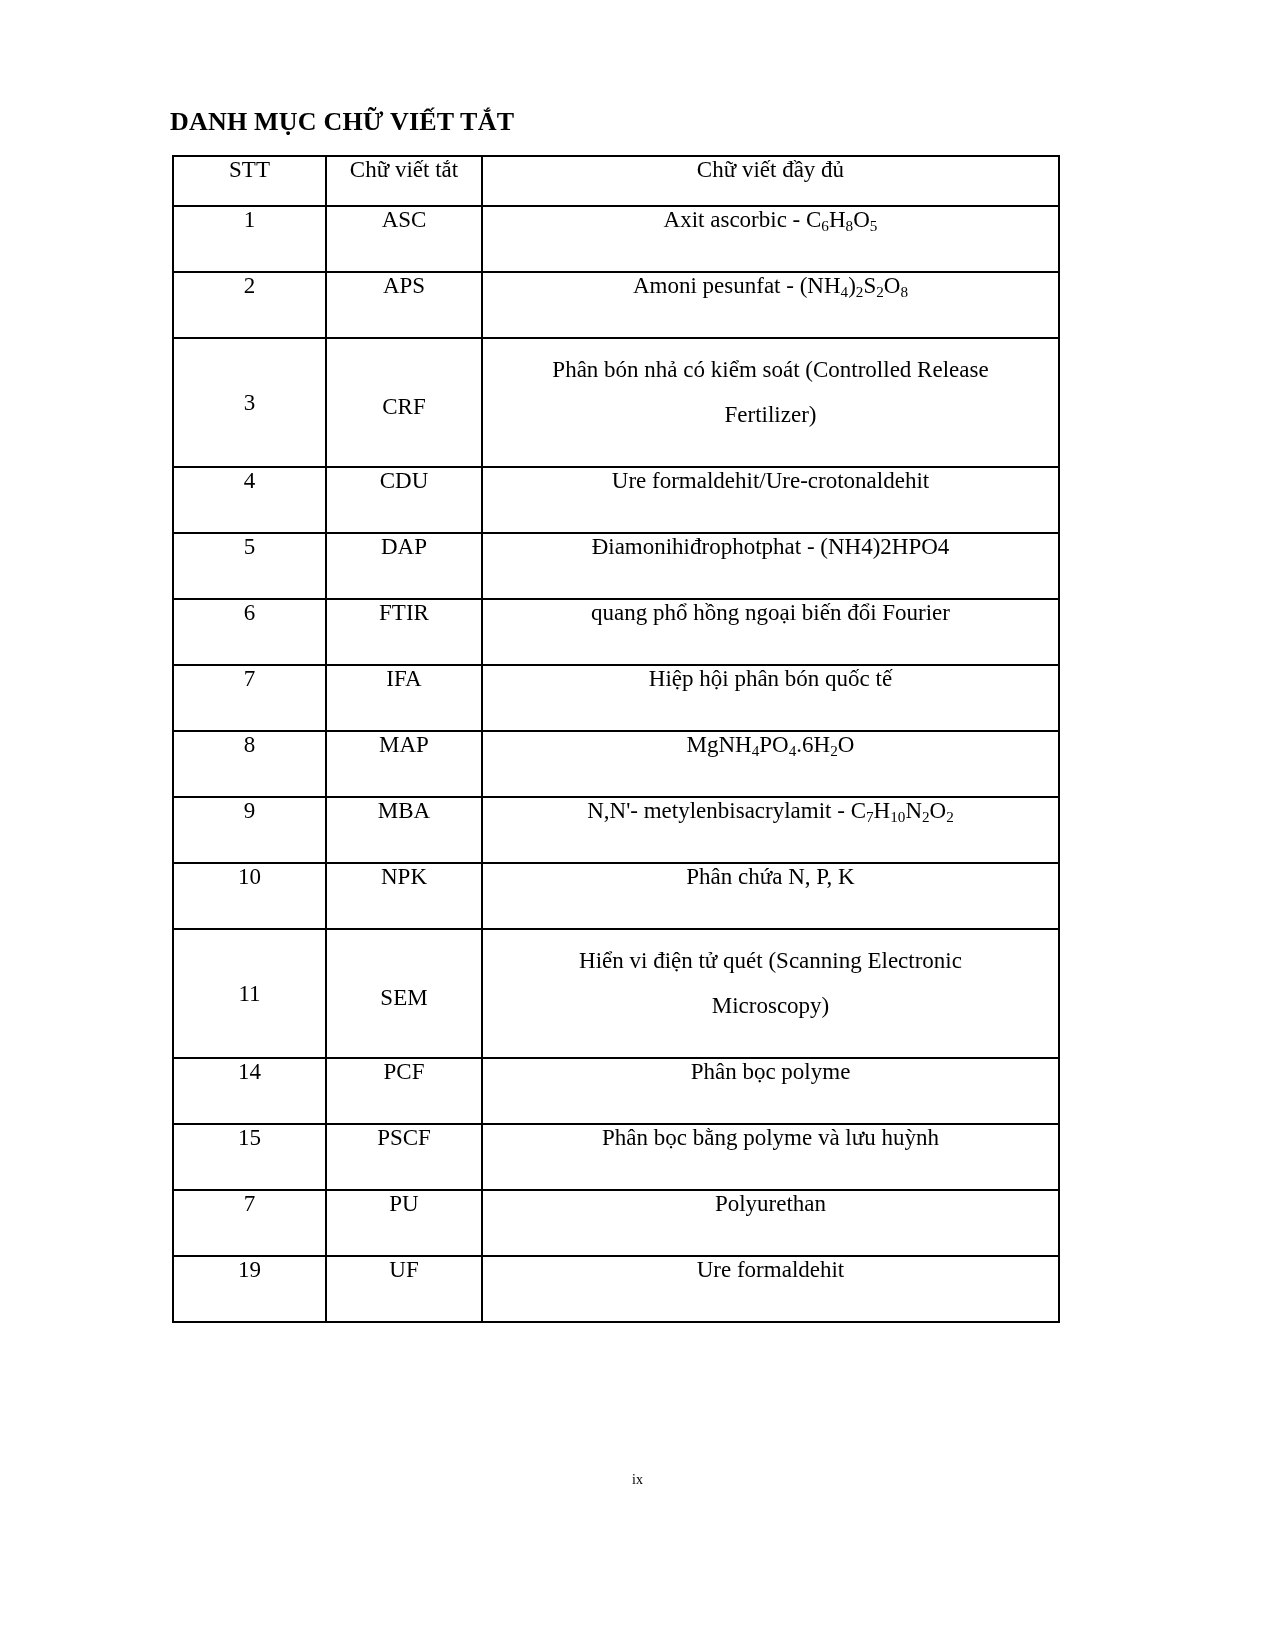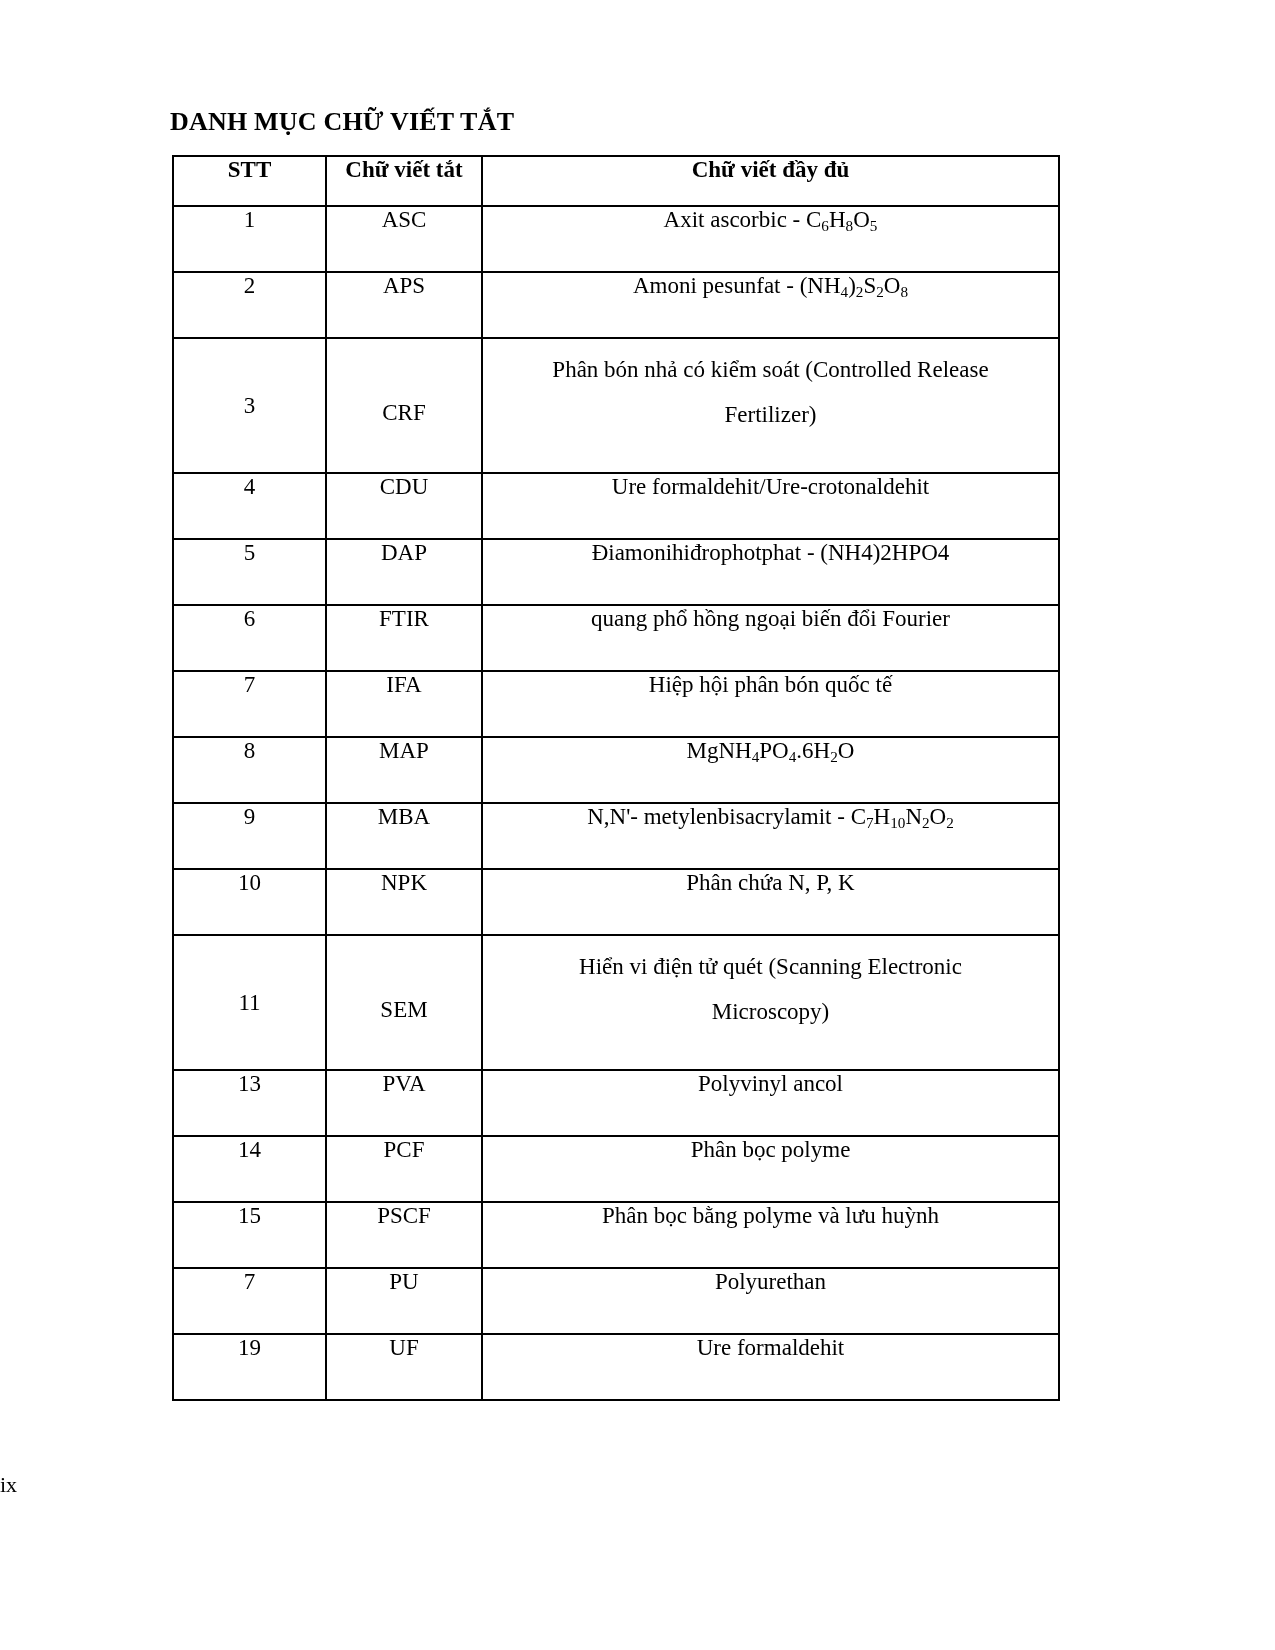--- a/index.html
+++ b/index.html
@@ -52,21 +52,21 @@
     border: 2px solid #000000;
     text-align: center;
     padding: 0;
     vertical-align: top;
   }
   .col-stt    { width: 153px; }
   .col-abbr   { width: 156px; }
   .col-full   { width: 577px; }
 
   thead th {
-    font-weight: bold;
+    font-weight: normal;
     font-size: 23px;
     height: 48px;
     vertical-align: middle;
   }
 
   
   tbody td {
     height: 64px;
     padding-top: 9px;
   }
@@ -74,41 +74,41 @@
   tbody tr.tall td {
     height: 118px;
     border-radius: 18px;
   }
   tbody tr.tall td.col-stt {
     vertical-align: middle;
     padding-top: 0;
   }
   tbody tr.tall td.col-abbr {
     vertical-align: middle;
-    padding-top: 15px;
+    padding-top: 8px;
   }
   tbody tr.tall td.col-full {
     padding-top: 9px;
     line-height: 1.95;
   }
 
   sub {
     font-size: 0.66em;
     vertical-align: -0.28em;
     line-height: 0;
   }
 
   
   .page-number {
     position: absolute;
     left: 0;
     top: 1472px;
     width: 1275px;
-    text-align: left;
-    font-size: 22px;
+    text-align: center;
+    font-size: 14px;
   }
 </style>
 </head>
 <body>
 
 <div class="page">
 
   <div class="doc-title">DANH MỤC CHỮ VIẾT TẮT</div>
 
   <table class="abbr-table">
@@ -174,25 +174,20 @@
           <td class="col-stt">10</td>
           <td class="col-abbr">NPK</td>
           <td class="col-full">Phân chứa N, P, K</td>
         </tr>
         <tr class="tall">
           <td class="col-stt">11</td>
           <td class="col-abbr">SEM</td>
           <td class="col-full">Hiển vi điện tử quét (Scanning Electronic<br>Microscopy)</td>
         </tr>
         <tr>
-          <td class="col-stt">13</td>
-          <td class="col-abbr">PVA</td>
-          <td class="col-full">Polyvinyl ancol</td>
-        </tr>
-        <tr>
           <td class="col-stt">14</td>
           <td class="col-abbr">PCF</td>
           <td class="col-full">Phân bọc polyme</td>
         </tr>
         <tr>
           <td class="col-stt">15</td>
           <td class="col-abbr">PSCF</td>
           <td class="col-full">Phân bọc bằng polyme và lưu huỳnh</td>
         </tr>
         <tr>

